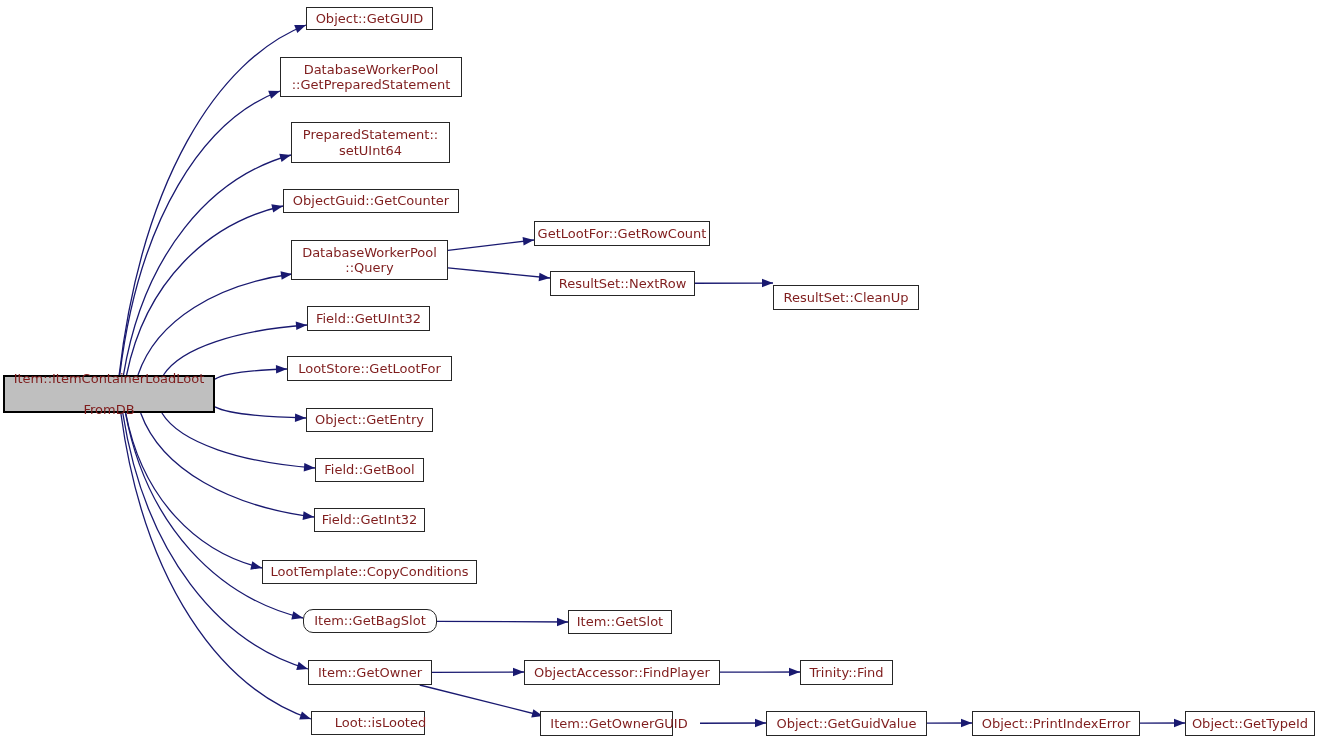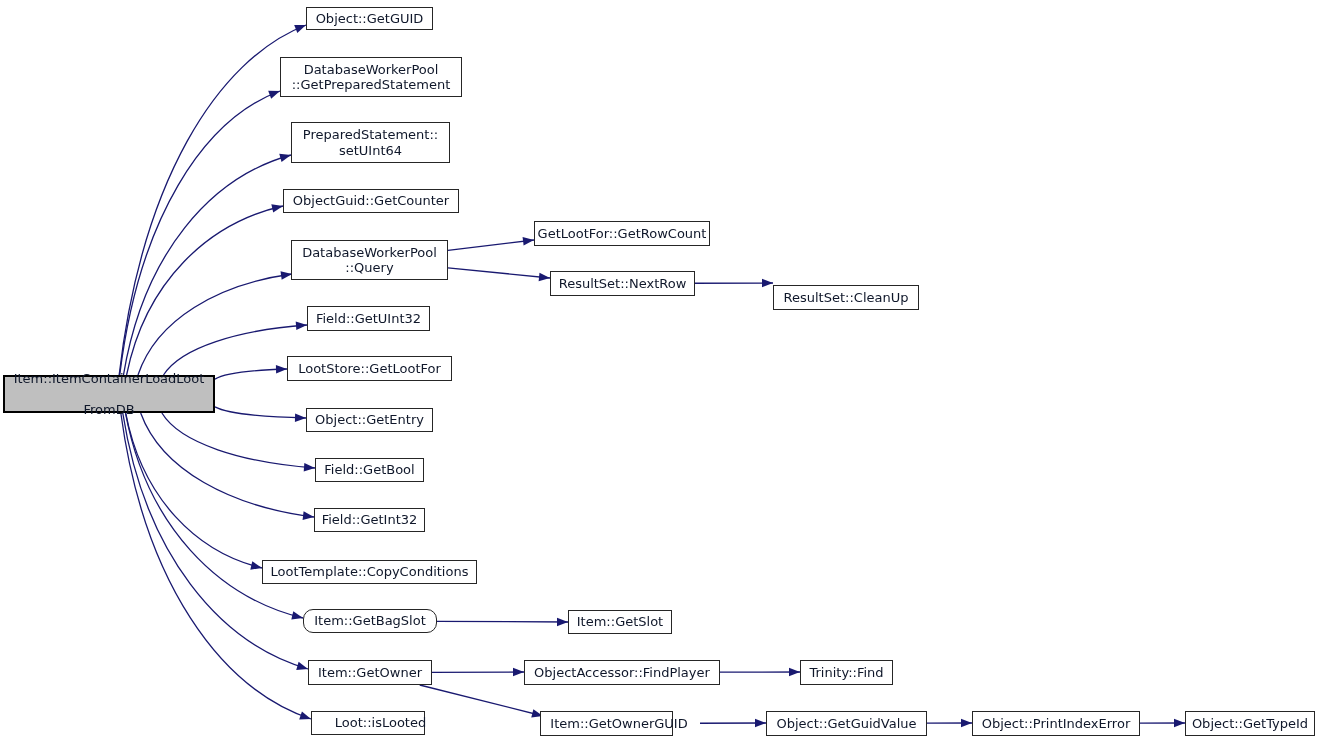--- a/index.html
+++ b/index.html
@@ -4,21 +4,21 @@
 <title>Call graph</title>
 <style>
   html,body{margin:0;padding:0;background:#ffffff;}
   #stage{
     position:relative;width:1325px;height:743px;overflow:hidden;background:#ffffff;
     font-family:"DejaVu Sans","Liberation Sans",sans-serif;
   }
   #edges{position:absolute;left:0;top:0;}
   .node{
     position:absolute;box-sizing:border-box;background:#ffffff;
-    border:1.4px solid #262626;color:#0f172a;
+    border:1.4px solid #262626;color:#7f1d1d;
     display:flex;flex-direction:column;align-items:center;justify-content:center;
     text-align:center;font-size:13px;line-height:15.5px;white-space:nowrap;
     cursor:pointer;
   }
   .node.hl{background:#bfbfbf;border:2px solid #000000;}
   .node .ln{pointer-events:none;}
 </style>
 </head>
 <body>
 

